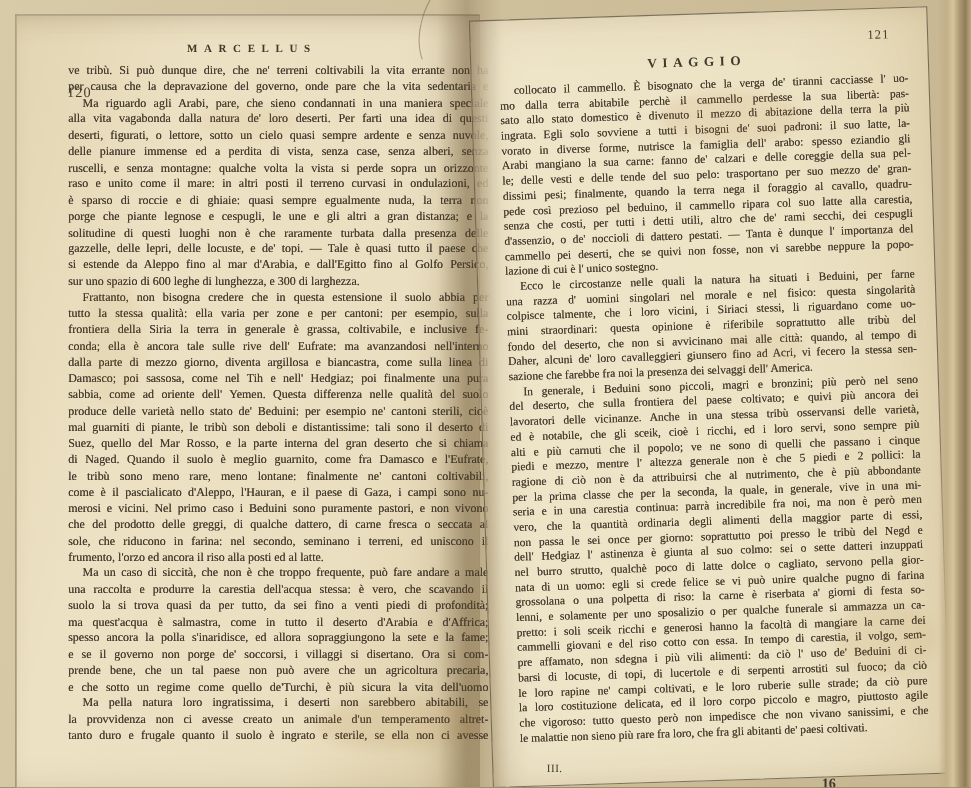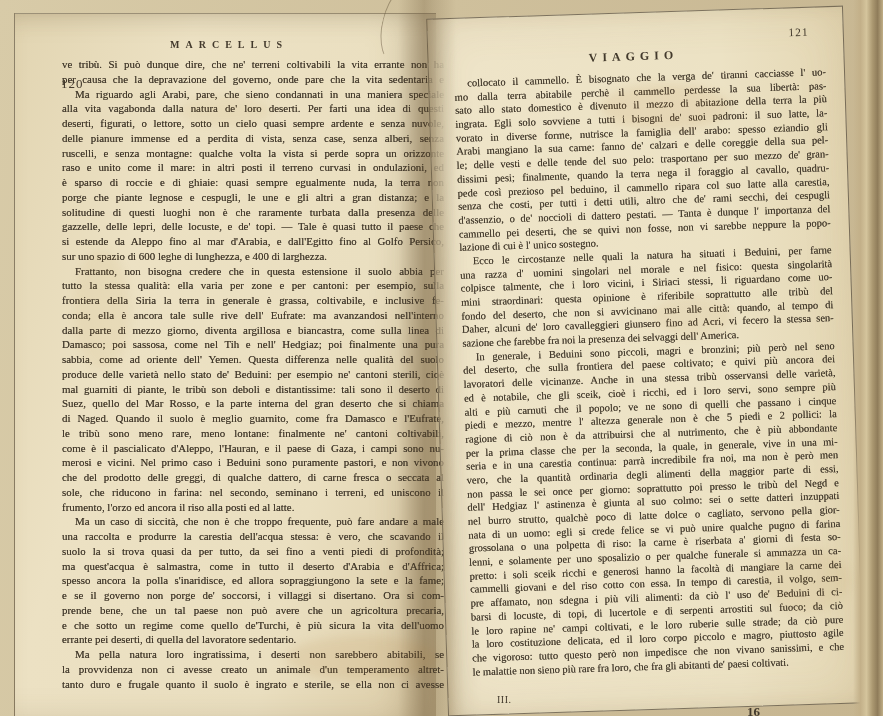--- a/index.html
+++ b/index.html
@@ -85,21 +85,21 @@
         <div class="line">alla vita vagabonda dalla natura de' loro deserti. Per farti una idea di questi</div>
         <div class="line">deserti, figurati, o lettore, sotto un cielo quasi sempre ardente e senza nuvole,</div>
         <div class="line">delle pianure immense ed a perdita di vista, senza case, senza alberi, senza</div>
         <div class="line">ruscelli, e senza montagne: qualche volta la vista si perde sopra un orizzonte</div>
         <div class="line">raso e unito come il mare: in altri posti il terreno curvasi in ondulazioni, ed</div>
         <div class="line">è sparso di roccie e di ghiaie: quasi sempre egualmente nuda, la terra non</div>
         <div class="line">porge che piante legnose e cespugli, le une e gli altri a gran distanza; e la</div>
         <div class="line">solitudine di questi luoghi non è che raramente turbata dalla presenza delle</div>
         <div class="line">gazzelle, delle lepri, delle locuste, e de' topi. — Tale è quasi tutto il paese che</div>
         <div class="line">si estende da Aleppo fino al mar d'Arabia, e dall'Egitto fino al Golfo Persico,</div>
-        <div class="line end">sur uno spazio di 600 leghe di lunghezza, e 400 di larghezza.</div>
+        <div class="line end">sur uno spazio di 600 leghe di lunghezza, e 300 di larghezza.</div>
         <div class="line ind">Frattanto, non bisogna credere che in questa estensione il suolo abbia per</div>
         <div class="line">tutto la stessa qualità: ella varia per zone e per cantoni: per esempio, sulla</div>
         <div class="line">frontiera della Siria la terra in generale è grassa, coltivabile, e inclusive fe-</div>
         <div class="line">conda; ella è ancora tale sulle rive dell' Eufrate: ma avanzandosi nell'interno</div>
         <div class="line">dalla parte di mezzo giorno, diventa argillosa e biancastra, come sulla linea di</div>
         <div class="line">Damasco; poi sassosa, come nel Tih e nell' Hedgiaz; poi finalmente una pura</div>
         <div class="line">sabbia, come ad oriente dell' Yemen. Questa differenza nelle qualità del suolo</div>
         <div class="line">produce delle varietà nello stato de' Beduini: per esempio ne' cantoni sterili, cioè</div>
         <div class="line">mal guarniti di piante, le tribù son deboli e distantissime: tali sono il deserto di</div>
         <div class="line">Suez, quello del Mar Rosso, e la parte interna del gran deserto che si chiama</div>
@@ -111,21 +111,20 @@
         <div class="line">sole, che riducono in farina: nel secondo, seminano i terreni, ed uniscono il</div>
         <div class="line end">frumento, l'orzo ed ancora il riso alla posti ed al latte.</div>
         <div class="line ind">Ma un caso di siccità, che non è che troppo frequente, può fare andare a male</div>
         <div class="line">una raccolta e produrre la carestia dell'acqua stessa: è vero, che scavando il</div>
         <div class="line">suolo la si trova quasi da per tutto, da sei fino a venti piedi di profondità;</div>
         <div class="line">ma quest'acqua è salmastra, come in tutto il deserto d'Arabia e d'Affrica;</div>
         <div class="line">spesso ancora la polla s'inaridisce, ed allora sopraggiungono la sete e la fame;</div>
         <div class="line">e se il governo non porge de' soccorsi, i villaggi si disertano. Ora si com-</div>
         <div class="line">prende bene, che un tal paese non può avere che un agricoltura precaria,</div>
         <div class="line">e che sotto un regime come quello de'Turchi, è più sicura la vita dell'uomo</div>
-        <div class="line end">errante pei deserti, di quella del lavoratore sedentario.</div>
         <div class="line ind">Ma pella natura loro ingratissima, i deserti non sarebbero abitabili, se</div>
         <div class="line">la provvidenza non ci avesse creato un animale d'un temperamento altret-</div>
         <div class="line">tanto duro e frugale quanto il suolo è ingrato e sterile, se ella non ci avesse</div>
       </div>
   </div>
 
   <div class="page-right">
     <div class="pgnum">121</div>
     <div class="header">VIAGGIO</div>
     <div class="text">

